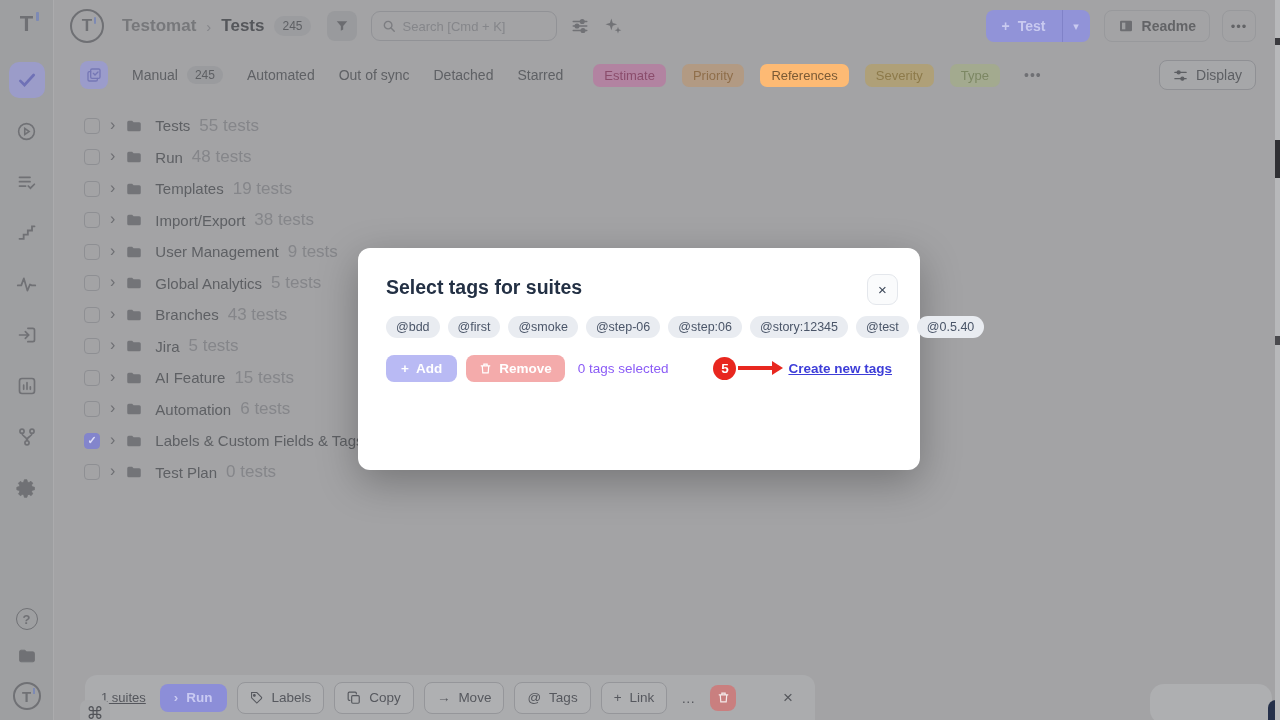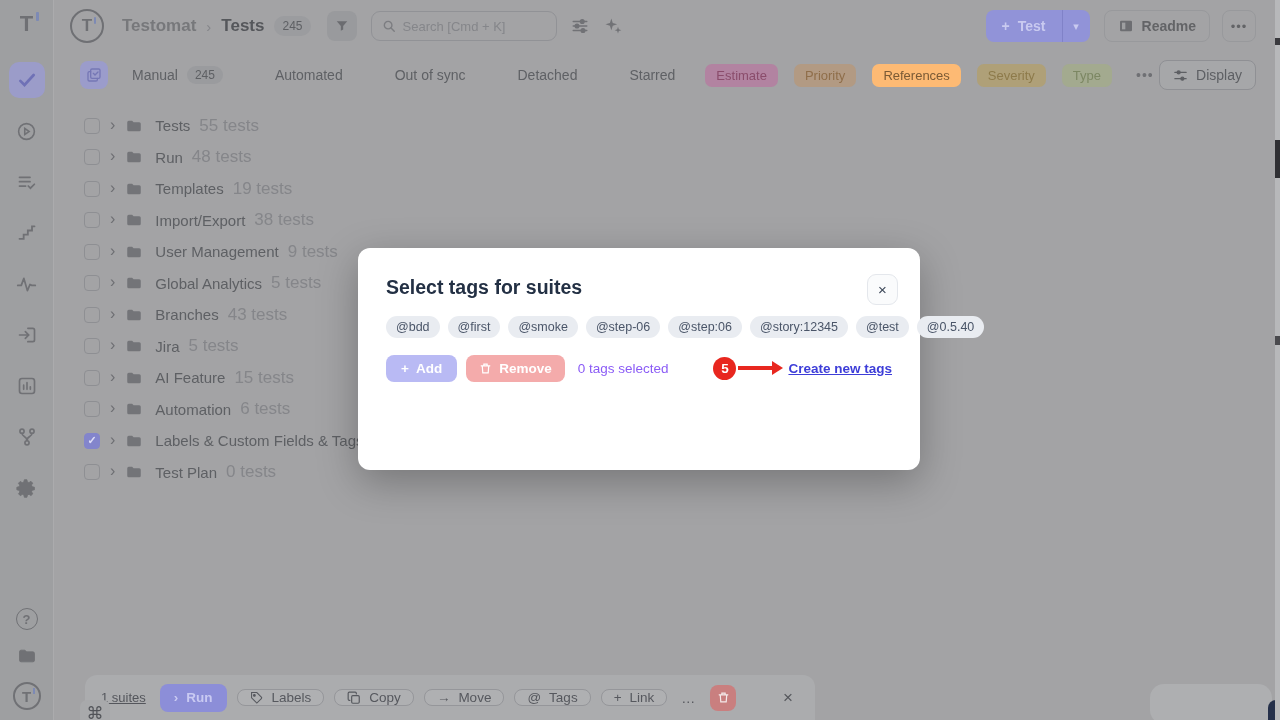--- a/index.html
+++ b/index.html
@@ -41,21 +41,21 @@
   .split-main{display:flex;align-items:center;gap:8px;padding:0 16px;color:#c9caf0;font-size:14px;font-weight:bold;}
   .split-caret{width:28px;display:flex;align-items:center;justify-content:center;border-left:1px solid #8082c8;color:#c9caf0;font-size:11px;}
   .btn-ghost{margin-left:14px;height:32px;border:1px solid #98999c;border-radius:8px;display:flex;align-items:center;
              gap:8px;padding:0 13px;color:#636467;font-size:14px;font-weight:bold;}
   .btn-more{margin-left:12px;width:34px;height:32px;border:1px solid #98999c;border-radius:8px;display:flex;
             align-items:center;justify-content:center;color:#636467;font-size:13px;letter-spacing:1px;}
 
   
   .filterbar{position:absolute;left:54px;right:10px;top:56px;height:38px;display:flex;align-items:center;padding:0 14px 0 26px;}
   .fb-selectall{width:28px;height:28px;border-radius:8px;background:#9b9ccb;display:flex;align-items:center;justify-content:center;}
-  .fb-tabs{display:flex;margin-left:24px;gap:52px;}
+  .fb-tabs{display:flex;margin-left:24px;gap:24px;}
   .fb-tab{display:flex;align-items:center;gap:9px;font-size:14px;color:#5f6165;}
   .fb-tab .tbadge{background:#9a9b9e;color:#5e6064;font-size:12px;padding:2px 8px;border-radius:9px;}
   .fb-tab .tbadge:empty{display:none;}
   .fb-badges{display:flex;align-items:center;margin-left:30px;gap:16px;}
   .fbadge{font-size:13px;padding:4px 11px;border-radius:7px;}
   .tone-pink{background:#b283a1;color:#8a4c6b;}
   .tone-tan{background:#b29a83;color:#8f6e4a;}
   .tone-orange{background:#fdba74;color:#7a5a35;}
   .tone-yellow{background:#afa078;color:#8d7a4a;}
   .tone-green{background:#a3aa8f;color:#7c8763;}
@@ -99,21 +99,21 @@
   .a-line{width:34px;height:3.5px;background:#e8271f;margin-left:2px;}
   .a-head{width:0;height:0;border-top:7px solid transparent;border-bottom:7px solid transparent;border-left:11px solid #e8271f;}
   .a-link{margin-left:5px;color:#3d3dd8;font-size:13.5px;font-weight:bold;text-decoration:underline;}
 
   
   .actionbar{position:absolute;left:85px;top:675px;width:730px;height:45px;background:#abacae;border-radius:12px 12px 0 0;
              display:flex;align-items:center;padding:0 16px;gap:10px;}
   .ab-suites{color:#54565c;font-size:13px;text-decoration:underline;margin-right:4px;white-space:nowrap;}
   .ab-run{background:#8c8ed8;border-radius:8px;height:28px;display:flex;align-items:center;gap:8px;padding:0 14px;
           color:#c9caf2;font-size:13.5px;font-weight:bold;}
-  .ab-btn{border:1px solid #95969a;border-radius:8px;height:17px;display:flex;align-items:center;gap:8px;
+  .ab-btn{border:1px solid #95969a;border-radius:8px;height:32px;display:flex;align-items:center;gap:8px;
           padding:0 12px;color:#56585e;font-size:13.5px;background:rgba(255,255,255,0.05);}
   .ab-more{color:#56585e;font-size:14px;padding:0 4px;letter-spacing:1px;}
   .ab-trash{width:26px;height:26px;background:#c97f7f;border-radius:8px;display:flex;align-items:center;justify-content:center;}
   .ab-close{margin-left:auto;color:#55575c;font-size:17px;padding:0 6px;}
   .cmd-hint{position:absolute;left:80px;top:700px;width:30px;height:26px;background:#a8a9ab;border-radius:7px;
             display:flex;align-items:center;justify-content:center;color:#515358;font-size:17px;}
 
   
   .br-card{position:absolute;right:8px;top:684px;width:122px;height:40px;background:#aeafb1;border-radius:14px;}
   .br-corner{position:absolute;right:0;bottom:0;width:12px;height:20px;background:#25304a;border-top-left-radius:8px;}

